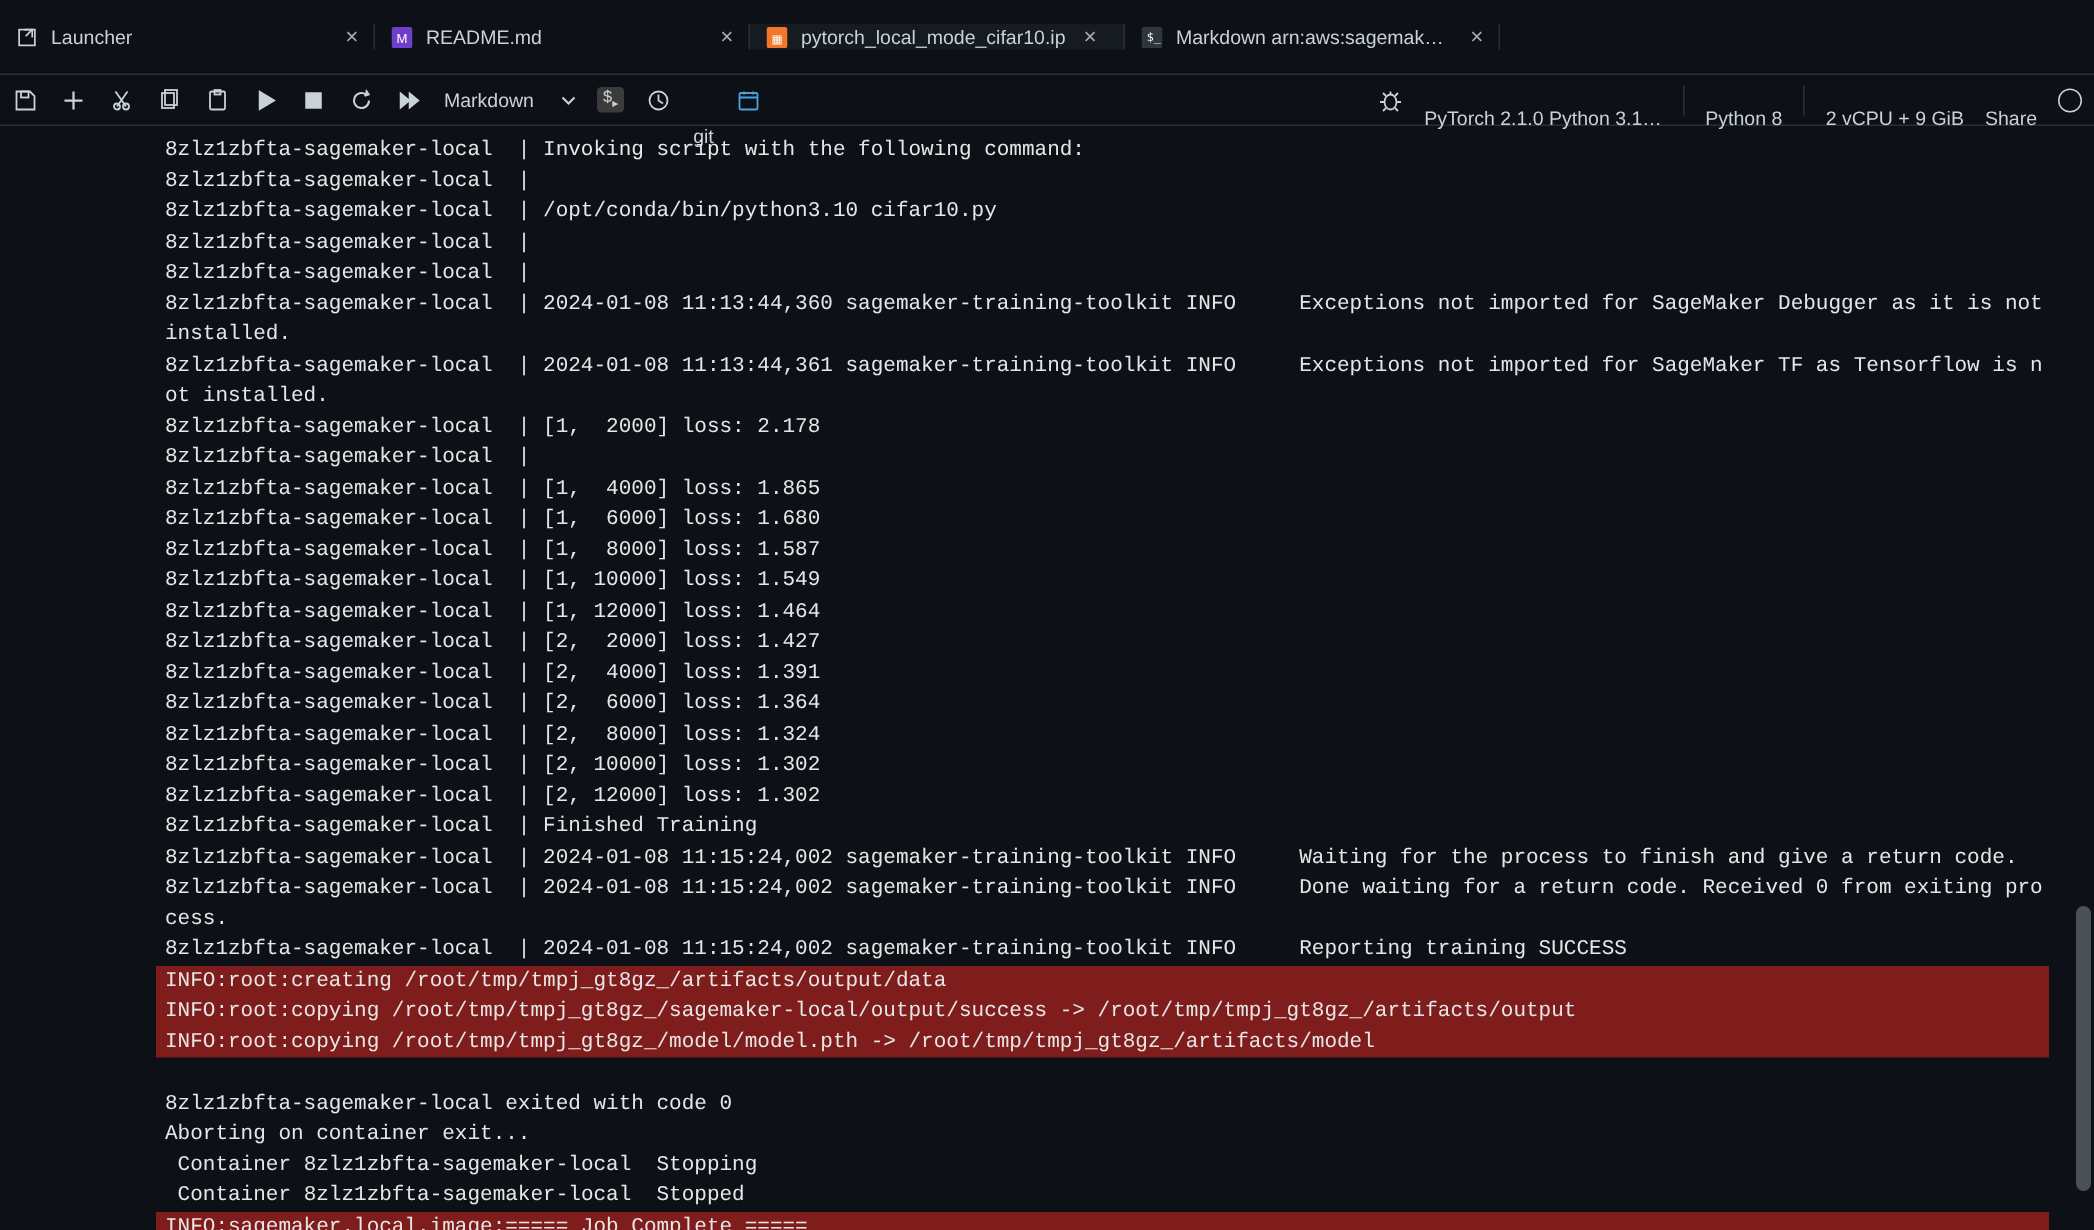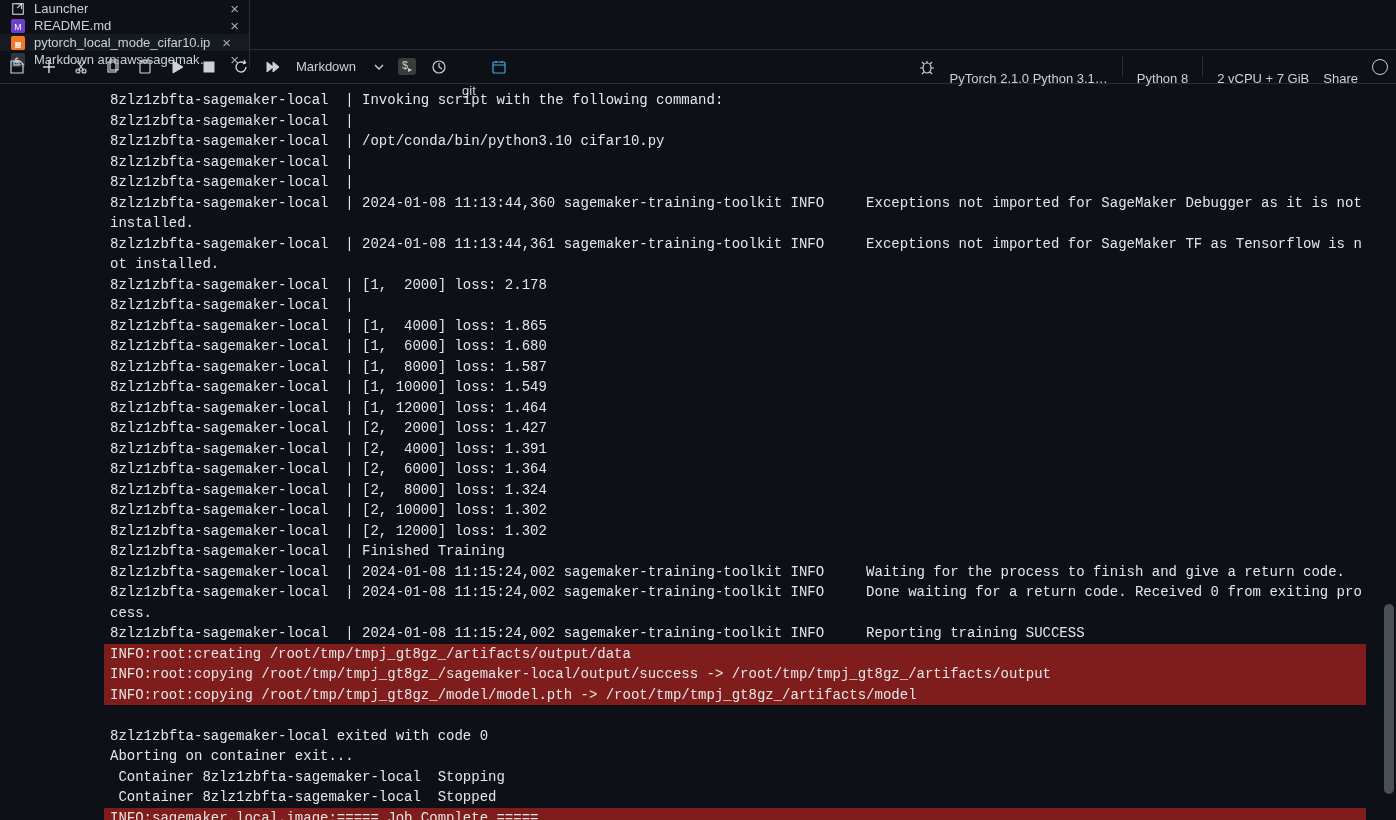--- a/index.html
+++ b/index.html
@@ -7,26 +7,25 @@
   background: #0d1117;
   color: #e6e6e6;
   font-family: Menlo, Monaco, "Courier New", monospace;
   font-size: 13px;
   width: 1396px;
   height: 820px;
   overflow: hidden;
 }
 .tabbar {
   display: flex;
-  align-items: flex-start;
+  align-items: center;
   background: #0d1117;
   height: 50px;
   border-bottom: 1px solid #2a2f36;
   font-family: -apple-system, Helvetica, Arial, sans-serif;
-  flex-direction: column;
 }
 .tab {
   display: flex;
   align-items: center;
   padding: 0 10px;
   gap: 8px;
   border-right: 1px solid #2a2f36;
   color: #c9d1d9;
   font-size: 13px;
   cursor: pointer;
@@ -216,21 +215,21 @@
     <span class="tbtn">
       <svg viewBox="0 0 16 16">
           <ellipse cx="8" cy="9" rx="4" ry="5" fill="none" stroke="#c9d1d9" stroke-width="1.2"></ellipse>
           <path d="M4 9H1M12 9h3M5 5L3 3M11 5l2-2M5 13l-2 2M11 13l2 2M8 4V2" stroke="#c9d1d9" stroke-width="1.2"></path>
         </svg>
     </span>
     <span class="right-item">PyTorch 2.1.0 Python 3.1…</span>
     <span class="sep"></span>
     <span class="right-item">Python 8</span>
     <span class="sep"></span>
-    <span class="right-item">2 vCPU + 7 GiB</span>
+    <span class="right-item">2 vCPU + 9 GiB</span>
     <span class="right-item" style="cursor:pointer;text-align:center;">Share</span>
     <span class="circle-icon"></span>
   </div>
 </div>
 
 <div class="content">
   <pre class="output" id="output-main">8zlz1zbfta-sagemaker-local  | Invoking script with the following command:
 8zlz1zbfta-sagemaker-local  | 
 8zlz1zbfta-sagemaker-local  | /opt/conda/bin/python3.10 cifar10.py
 8zlz1zbfta-sagemaker-local  | 

